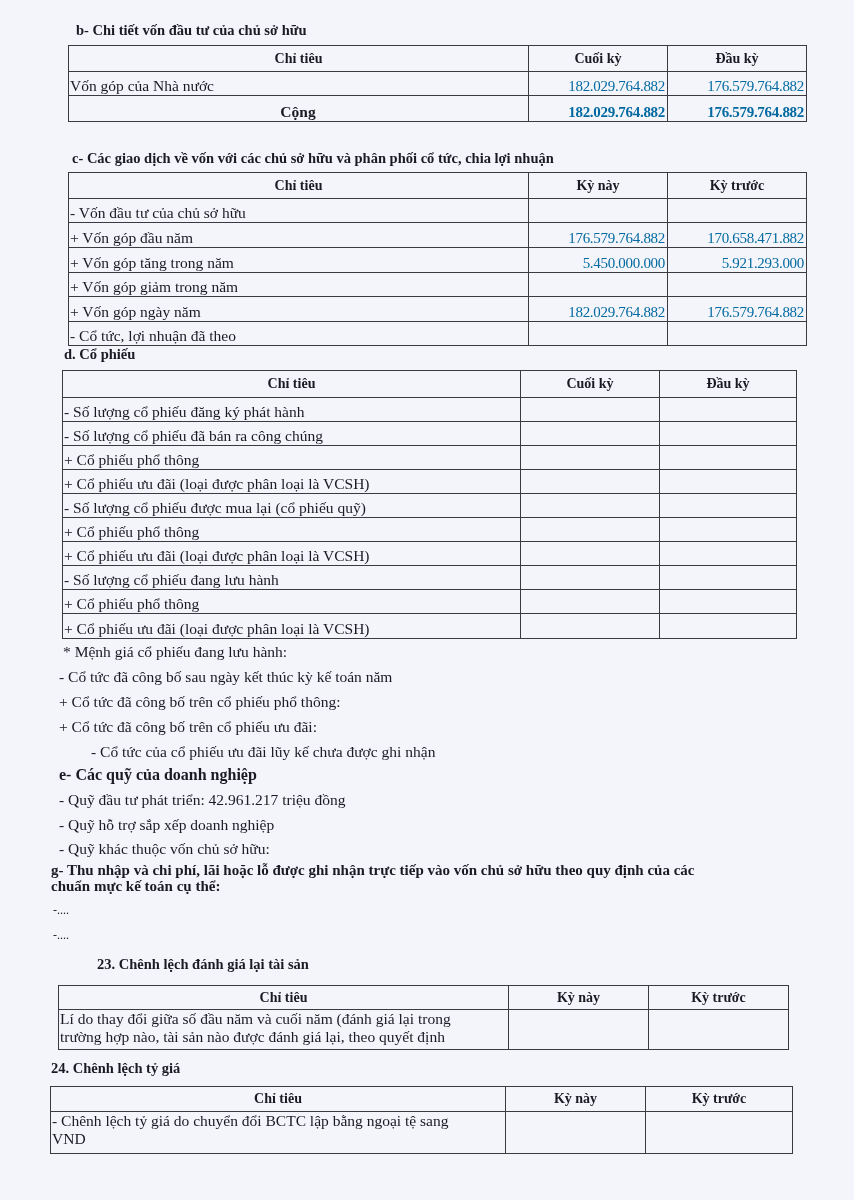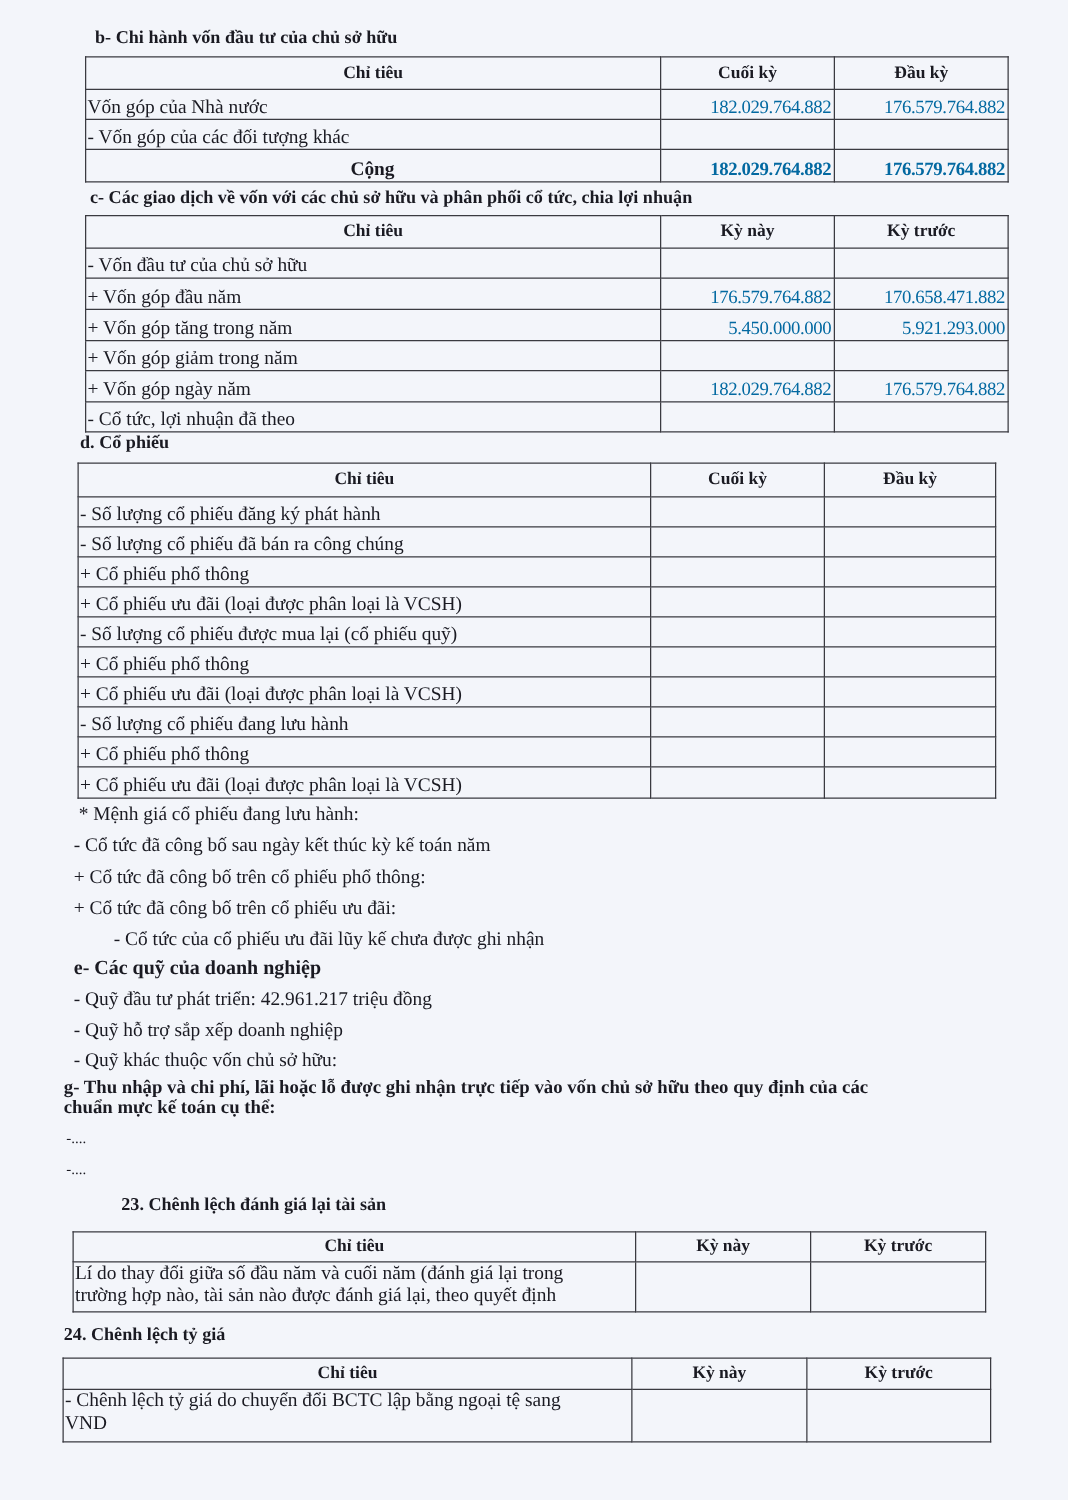--- a/index.html
+++ b/index.html
@@ -25,42 +25,37 @@
     text-align:right; letter-spacing:-0.3px; color:#0369a1;
   }
   table.t tr.total td { font-weight:bold; }
   table.t tr.total td.label { text-align:center; }
   table.t td.label { padding-left:1px; }
   table.t td.wrap { white-space:normal; line-height:18px; vertical-align:top; }
 </style>
 </head>
 <body>
 
-<div class="heading" style="left:76px;top:22px;">b- Chi hành vốn đầu tư của chủ sở hữu</div>
+<div class="heading" style="left:76px;top:22px;">b- Chi tiết vốn đầu tư của chủ sở hữu</div>
 <table class="t" style="left:68px;top:45px;width:738px;">
   <colgroup>
       <col style="width:460px">
       <col style="width:139px">
       <col style="width:139px">
     </colgroup>
   <tbody>
       <tr style="height:26px">
     <th>Chỉ tiêu</th>
     <th>Cuối kỳ</th>
     <th>Đầu kỳ</th>
   </tr>
   <tr style="height:24px">
     <td class="label">Vốn góp của Nhà nước</td>
     <td class="num">182.029.764.882</td>
     <td class="num">176.579.764.882</td>
-  </tr>
-  <tr style="height:24px">
-    <td class="label">- Vốn góp của các đối tượng khác</td>
-    <td class="num"></td>
-    <td class="num"></td>
   </tr>
   <tr class="total" style="height:26px">
     <td class="label">Cộng</td>
     <td class="num">182.029.764.882</td>
     <td class="num">176.579.764.882</td>
   </tr>
 </tbody>
   </table>
 
 <div class="heading" style="left:72px;top:150px;">c- Các giao dịch về vốn với các chủ sở hữu và phân phối cổ tức, chia lợi nhuận</div>

